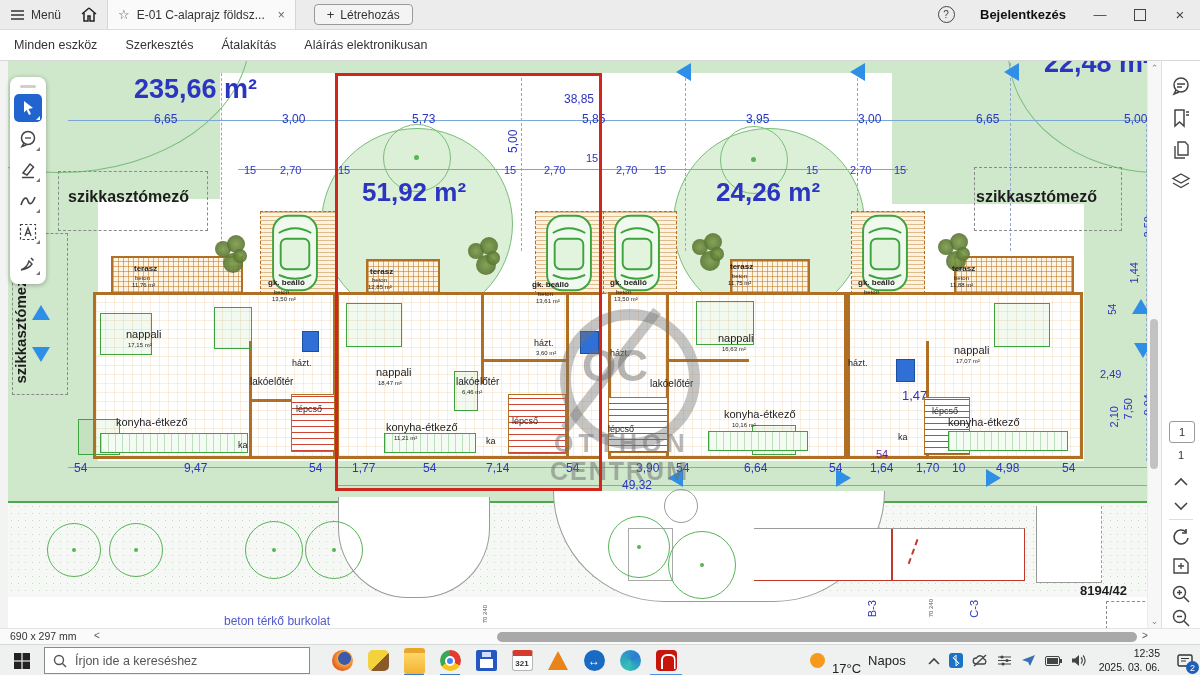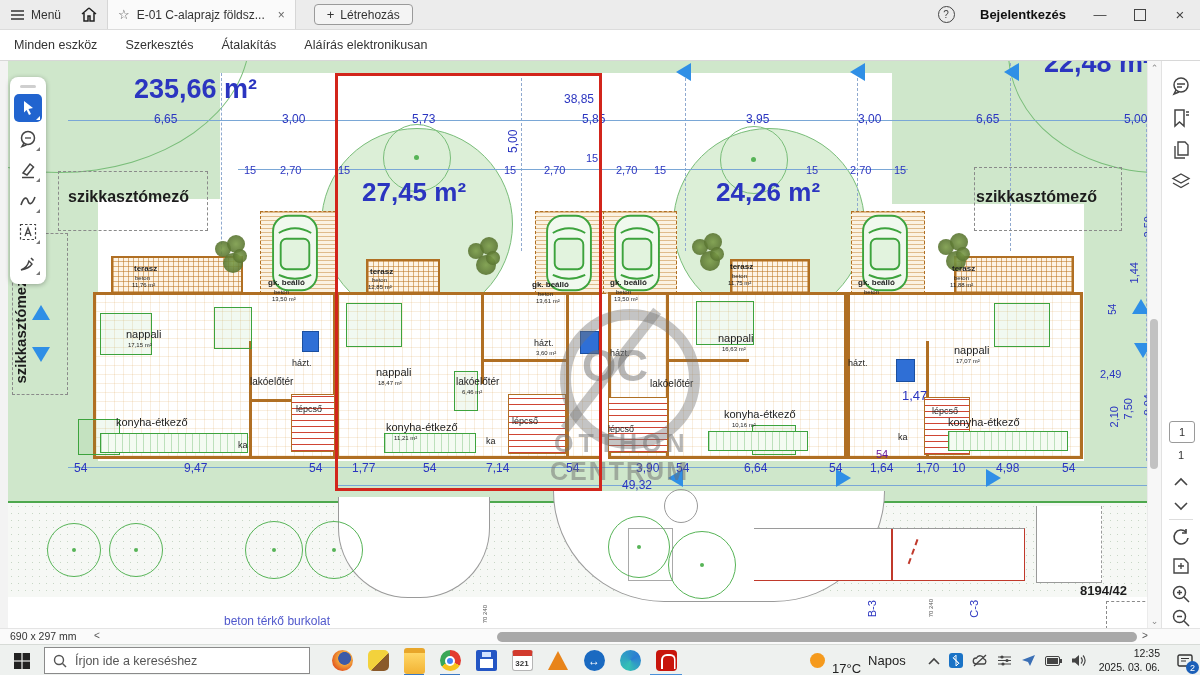--- a/index.html
+++ b/index.html
@@ -314,21 +314,21 @@
         <div style="position: absolute; left: 842px; top: 2px; width: 0px; height: 0px; border-top: 9px solid transparent; border-bottom: 9px solid transparent; border-right: 15px solid rgb(47, 143, 230);"></div>
         <div style="position: absolute; left: 996px; top: 2px; width: 0px; height: 0px; border-top: 9px solid transparent; border-bottom: 9px solid transparent; border-right: 15px solid rgb(47, 143, 230);"></div>
         <div style="position: absolute; left: 24px; top: 244px; width: 0px; height: 0px; border-left: 9px solid transparent; border-right: 9px solid transparent; border-bottom: 15px solid rgb(47, 143, 230);"></div>
         <div style="position: absolute; left: 24px; top: 286px; width: 0px; height: 0px; border-left: 9px solid transparent; border-right: 9px solid transparent; border-top: 15px solid rgb(47, 143, 230);"></div>
         <div style="position: absolute; left: 1124px; top: 238px; width: 0px; height: 0px; border-left: 9px solid transparent; border-right: 9px solid transparent; border-bottom: 15px solid rgb(47, 143, 230);"></div>
         <div style="position: absolute; left: 1126px; top: 282px; width: 0px; height: 0px; border-left: 9px solid transparent; border-right: 9px solid transparent; border-top: 15px solid rgb(47, 143, 230);"></div>
         <div style="position: absolute; left: 660px; top: 408px; width: 0px; height: 0px; border-top: 9px solid transparent; border-bottom: 9px solid transparent; border-right: 15px solid rgb(47, 143, 230);"></div>
         <div style="position: absolute; left: 828px; top: 408px; width: 0px; height: 0px; border-top: 9px solid transparent; border-bottom: 9px solid transparent; border-left: 15px solid rgb(47, 143, 230);"></div>
         <div style="position: absolute; left: 978px; top: 408px; width: 0px; height: 0px; border-top: 9px solid transparent; border-bottom: 9px solid transparent; border-left: 15px solid rgb(47, 143, 230);"></div>
         <span class="lbl" style="left: 126px; top: 14px; font-size: 27px; color: rgb(43, 53, 192); font-weight: bold;">235,66 m²</span>
-        <span class="lbl" style="left: 354px; top: 118px; font-size: 26px; color: rgb(43, 53, 192); font-weight: bold;">27,45 m²</span>
+        <span class="lbl" style="left: 354px; top: 118px; font-size: 26px; color: rgb(43, 53, 192); font-weight: bold;">51,92 m²</span>
         <span class="lbl" style="left: 708px; top: 118px; font-size: 26px; color: rgb(43, 53, 192); font-weight: bold;">24,26 m²</span>
         <span class="lbl" style="left: 1036px; top: -12px; font-size: 27px; color: rgb(43, 53, 192); font-weight: bold;">22,48 m²</span>
         <span class="lbl" style="left: 556px; top: 32px; font-size: 12px; color: rgb(43, 53, 192);">38,85</span>
         <span class="lbl" style="left: 146px; top: 52px; font-size: 12px; color: rgb(43, 53, 192);">6,65</span>
         <span class="lbl" style="left: 274px; top: 52px; font-size: 12px; color: rgb(43, 53, 192);">3,00</span>
         <span class="lbl" style="left: 404px; top: 52px; font-size: 12px; color: rgb(43, 53, 192);">5,73</span>
         <span class="lbl" style="left: 574px; top: 52px; font-size: 12px; color: rgb(43, 53, 192);">5,85</span>
         <span class="lbl" style="left: 738px; top: 52px; font-size: 12px; color: rgb(43, 53, 192);">3,95</span>
         <span class="lbl" style="left: 850px; top: 52px; font-size: 12px; color: rgb(43, 53, 192);">3,00</span>
         <span class="lbl" style="left: 968px; top: 52px; font-size: 12px; color: rgb(43, 53, 192);">6,65</span>

